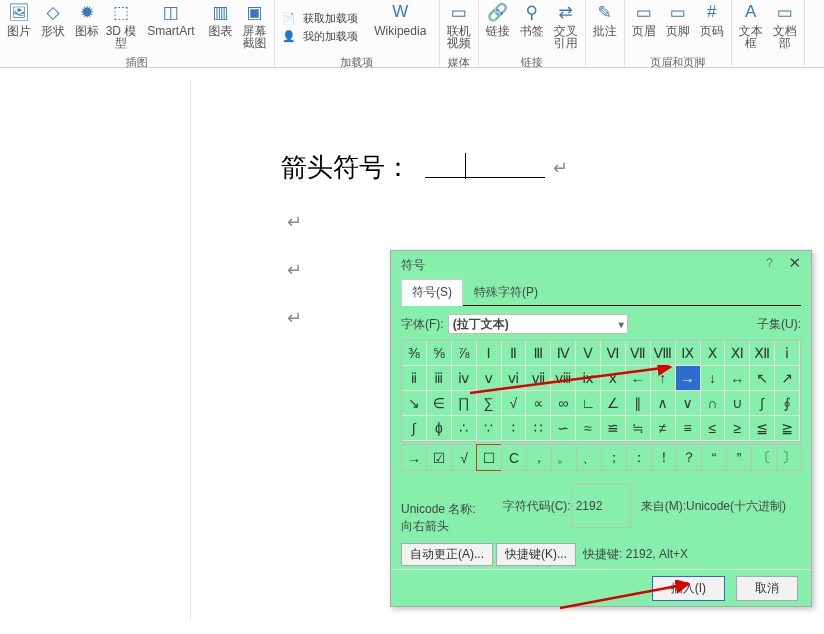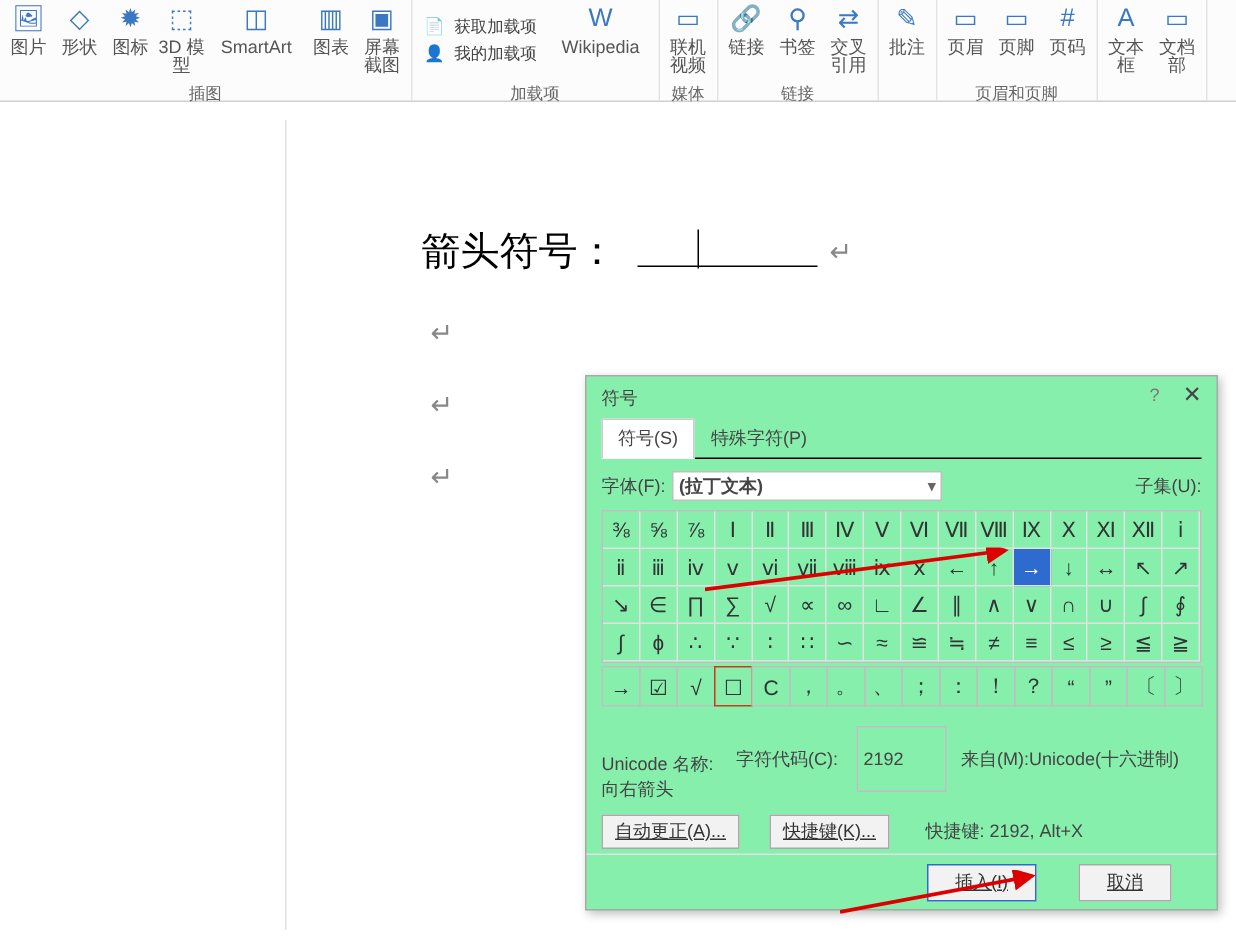--- a/index.html
+++ b/index.html
@@ -236,36 +236,35 @@
     font-size: 12px;
     color: #444;
     display: flex;
     align-items: center;
   }
   .info-row .codebox {
     border: 1px solid #bfbfbf;
     height: 18px;
     padding: 12px 4px;
     display: flex; align-items: center;
-    margin-left: 12px;
+    margin-left: 0;
   }
 
   .btn-row {
     margin-top: 8px;
     display: flex;
     align-items: center;
   }
   .btn {
     border: 1px solid #a9a9a9;
     background: #f2f2f2;
     padding: 2px 8px;
     font-size: 12px;
-    margin-right: 20px;
+    margin-right: 3px;
     cursor: default;
-    text-decoration: underline;
   }
   .shortcut-text { font-size: 12px; color: #444; margin-left: 4px; }
 
   .dialog-footer {
     height: 36px;
     border-top: 1px solid #e1e1e1;
     display: flex;
     align-items: center;
     justify-content: flex-end;
     padding-right: 10px;

